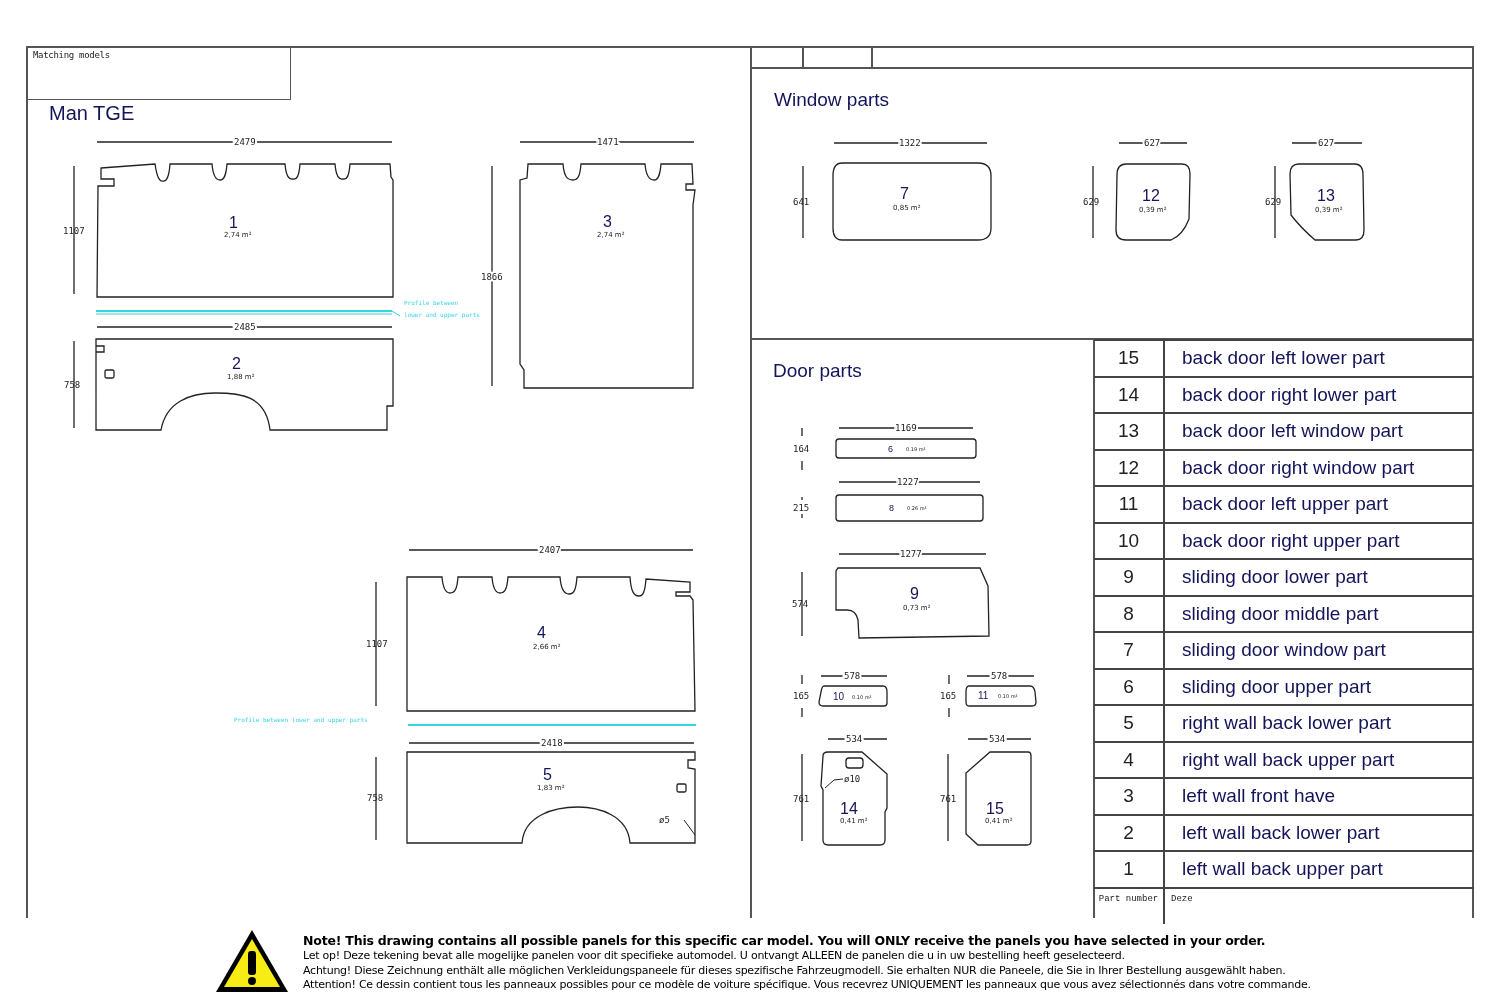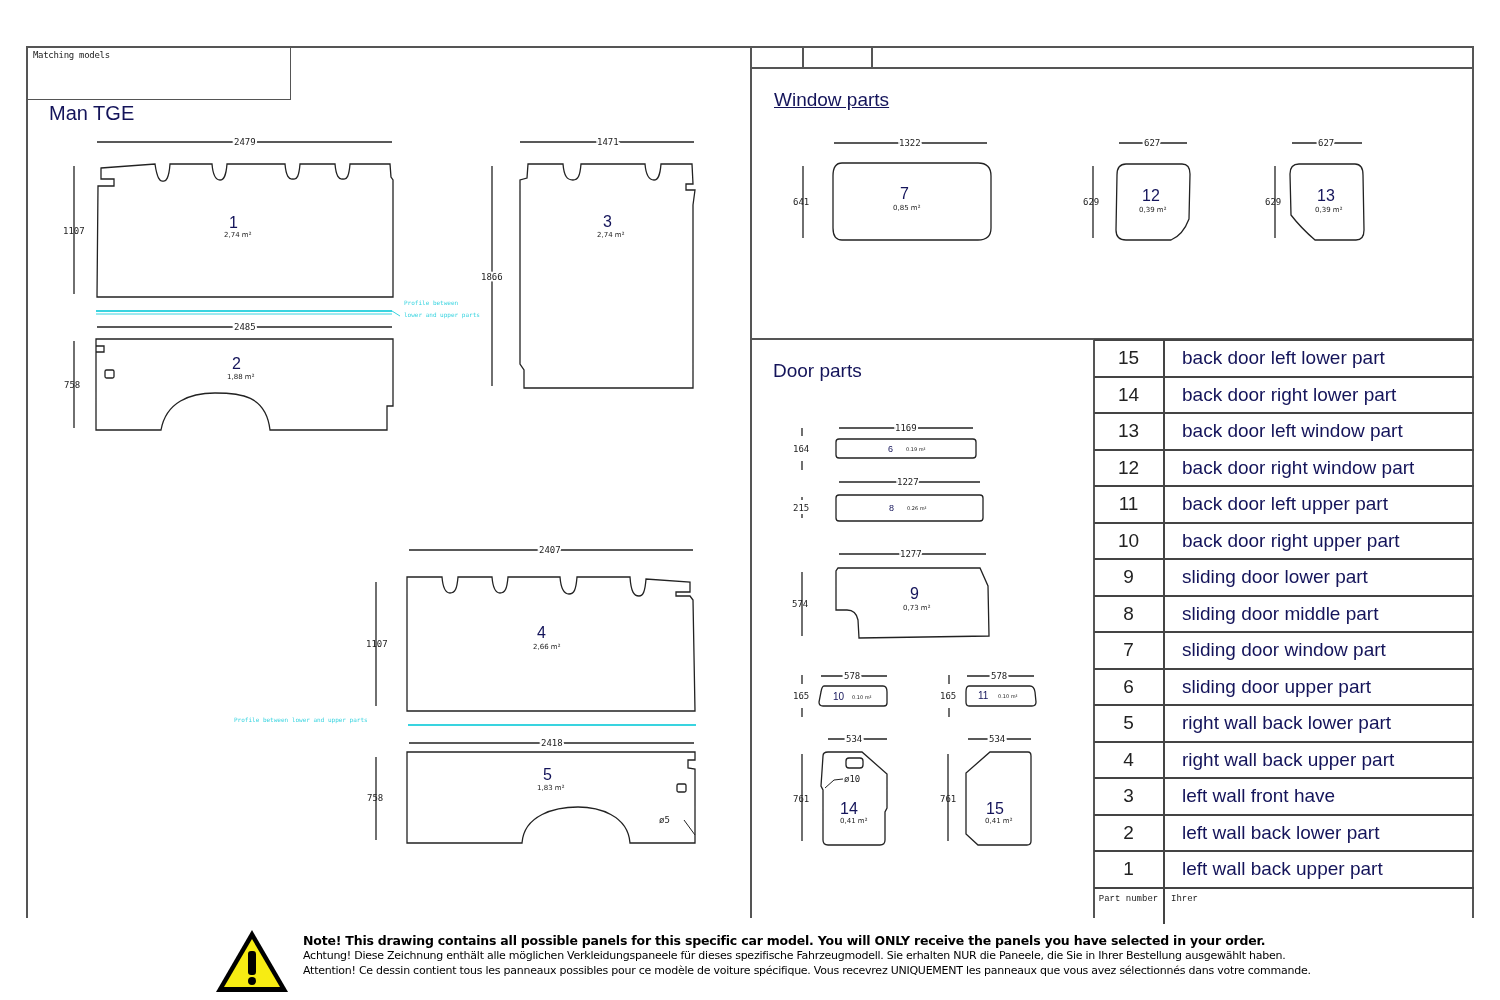--- a/index.html
+++ b/index.html
@@ -39,21 +39,21 @@
 <div class="frame-line" style="left:802px;top:46px;width:2px;height:22px;"></div>
 <div class="frame-line" style="left:871px;top:46px;width:2px;height:22px;"></div>
 <div class="frame-line" style="left:750px;top:338px;width:724px;height:2px;"></div>
 <div class="frame-line" style="left:1093px;top:338px;width:2px;height:580px;"></div>
 
 <div class="model-box">
   <div class="model-caption">Matching models</div>
   <div class="model-name">Man TGE</div>
 </div>
 
-<div class="section-title" style="left:774px;top:89px;text-decoration:underline;">Window parts</div>
+<div class="section-title" style="left:774px;top:89px;">Window parts</div>
 <div class="section-title" style="left:773px;top:360px;">Door parts</div>
 
 <svg width="1500" height="1000">
   <defs>
     <marker id="tick" markerWidth="4" markerHeight="4" refX="2" refY="2">
         <circle cx="2" cy="2" r="0.8" fill="#222"></circle>
       </marker>
   </defs>
   <g stroke="#222" fill="none" stroke-width="1.3">
 
@@ -298,28 +298,29 @@
     <tr>
         <td class="num">2</td>
         <td class="name">left wall back lower part</td>
       </tr>
     <tr>
         <td class="num">1</td>
         <td class="name">left wall back upper part</td>
       </tr>
     <tr class="hdr">
         <td class="num">Part number</td>
-        <td class="name">Ihrer</td>
+        <td class="name">Deze</td>
       </tr>
   </tbody>
 </table>
 
 <svg class="warn" width="78" height="68" viewBox="0 0 78 68" style="left:213px;top:927px;">
   <polygon points="39,3 75,65 3,65" fill="#000"></polygon>
   <polygon points="39,12 67,60 11,60" fill="#f7ec13"></polygon>
   <rect x="35" y="24" width="8" height="24" rx="3" fill="#000"></rect>
   <circle cx="39" cy="54" r="4" fill="#000"></circle>
 </svg>
 <div class="note">
   <div class="bold">Note! This drawing contains all possible panels for this specific car model. You will ONLY receive the panels you have selected in your order.</div>
+  <div class="line">Let op! Deze tekening bevat alle mogelijke panelen voor dit specifieke automodel. U ontvangt ALLEEN de panelen die u in uw bestelling heeft geselecteerd.</div>
   <div class="line">Achtung! Diese Zeichnung enthält alle möglichen Verkleidungspaneele für dieses spezifische Fahrzeugmodell. Sie erhalten NUR die Paneele, die Sie in Ihrer Bestellung ausgewählt haben.</div>
   <div class="line">Attention! Ce dessin contient tous les panneaux possibles pour ce modèle de voiture spécifique. Vous recevrez UNIQUEMENT les panneaux que vous avez sélectionnés dans votre commande.</div>
 </div>
 
 </body></html>

